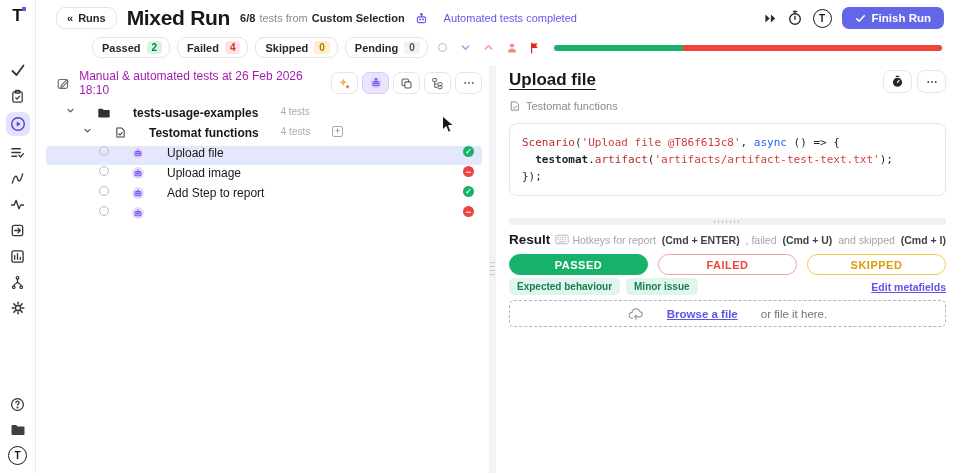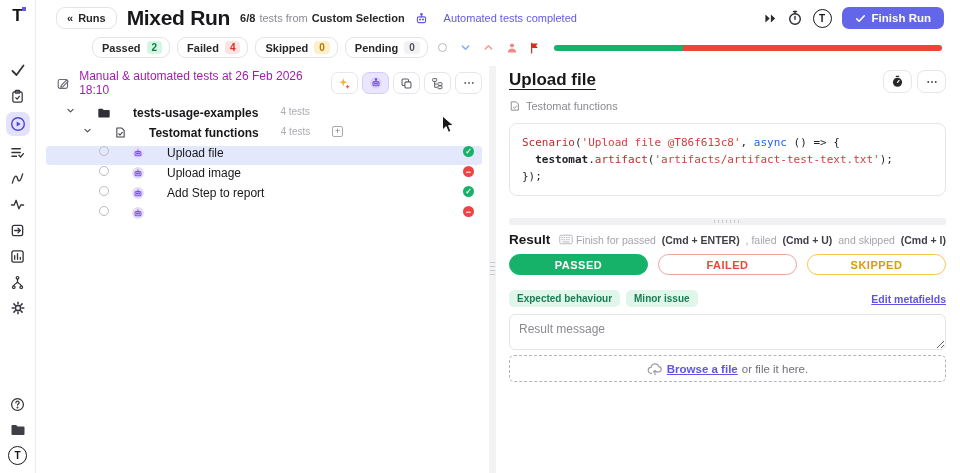--- a/index.html
+++ b/index.html
@@ -83,26 +83,26 @@
     background:repeating-linear-gradient(90deg,#c6c6cd 0 1.5px,transparent 1.5px 4px)}
   .res-head{display:flex;align-items:center;justify-content:space-between}
   .res-title{font-size:13.5px;font-weight:700}
   .hk{display:flex;align-items:center;gap:3px;font-size:10.5px;color:#a4a4ac;white-space:pre}
   .hk b{color:#3f3f46}
   .res-btns{display:flex;gap:10px;margin-top:7px}
   .rbig{flex:1;height:21px;border-radius:11px;font-size:11px;font-weight:700;letter-spacing:.5px;display:flex;align-items:center;justify-content:center;cursor:pointer;font-family:"Liberation Sans",sans-serif}
   .rbig.passed{background:#17b26a;color:#fff;border:1px solid #17b26a}
   .rbig.failed{background:#fff;color:#f04438;border:1px solid #f2a29b}
   .rbig.skipped{background:#fff;color:#dc9b05;border:1px solid #f3c64f}
-  .tagrow{display:flex;align-items:center;gap:6px;margin-top:15px}
+  .tagrow{display:flex;align-items:center;gap:6px;margin-top:3px}
   .tag{background:#e1f6ea;color:#177e53;font-size:10px;font-weight:600;padding:3px 8px;border-radius:5px;cursor:pointer}
   .editmf{margin-left:auto;color:#5f54e6;font-size:10.5px;font-weight:700;text-decoration:underline;cursor:pointer}
   .msg{margin-top:7px;width:100%;height:36px;border:1px solid #e4e4e7;border-radius:6px;padding:7px 9px;font-size:12px;font-family:"Liberation Sans",sans-serif;color:#27272a;resize:both}
   .msg::placeholder{color:#8a8a93}
-  .drop{margin-top:5px;border:1.4px dashed #b4b4bc;border-radius:5px;height:27px;display:flex;align-items:center;justify-content:center;gap:4px;font-size:11.5px;color:#71717a}
+  .drop{margin-top:5px;border:1.4px dashed #b4b4bc;border-radius:5px;height:27px;display:flex;align-items:center;justify-content:center;gap:23px;font-size:11.5px;color:#71717a}
   .browse{color:#5f54e6;font-weight:700;text-decoration:underline;cursor:pointer}
 
   .cursor{position:absolute;left:441px;top:115px;pointer-events:none;z-index:9}
 </style>
 </head>
 <body>
 
 <div class="app">
 
   <aside class="rail">
@@ -433,37 +433,36 @@
 <span>});</span></div>
 
         <div class="hsplit"></div>
 
         <div class="res-head">
           <span class="res-title">Result</span>
           <span class="hk">
             <svg width="14" height="11" viewBox="0 0 18 13" fill="none" stroke="#b3b3ba" stroke-width="1.2">
                 <rect x="1" y="1" width="16" height="11" rx="1.8"></rect>
                 <path d="M3.5 4h1M6.5 4h1M9.5 4h1M12.5 4h1M3.5 6.8h1M6.5 6.8h1M9.5 6.8h1M12.5 6.8h1M5 9.6h8" stroke-linecap="round"></path>
-              </svg><span>Finish for passed </span><b>(Cmd + ENTER)</b><span> , failed </span><b>(Cmd + U)</b><span> and skipped </span><b>(Cmd + I)</b>
+              </svg><span>Hotkeys for report </span><b>(Cmd + ENTER)</b><span> , failed </span><b>(Cmd + U)</b><span> and skipped </span><b>(Cmd + I)</b>
           </span>
         </div>
 
         <div class="res-btns">
           <button class="rbig passed">PASSED</button>
           <button class="rbig failed">FAILED</button>
           <button class="rbig skipped">SKIPPED</button>
         </div>
 
         <div class="tagrow">
           <span class="tag">Expected behaviour</span>
           <span class="tag">Minor issue</span>
           <a class="editmf">Edit metafields</a>
         </div>
 
-        <textarea class="msg" placeholder="Result message" style=""></textarea>
 
         <div class="drop">
           <svg width="16" height="14" viewBox="0 0 18 15" fill="none" stroke="#9b9ba3" stroke-width="1.3" stroke-linecap="round" stroke-linejoin="round">
               <path d="M5 12.5a3.4 3.4 0 01-.4-6.8 4.4 4.4 0 018.6-.9 3 3 0 01-.4 6h-1"></path>
               <path d="M9 14V9.2M7 11l2-2 2 2"></path>
             </svg>
           <a class="browse">Browse a file</a>
           <span>or file it here.</span>
         </div>
       </section>

